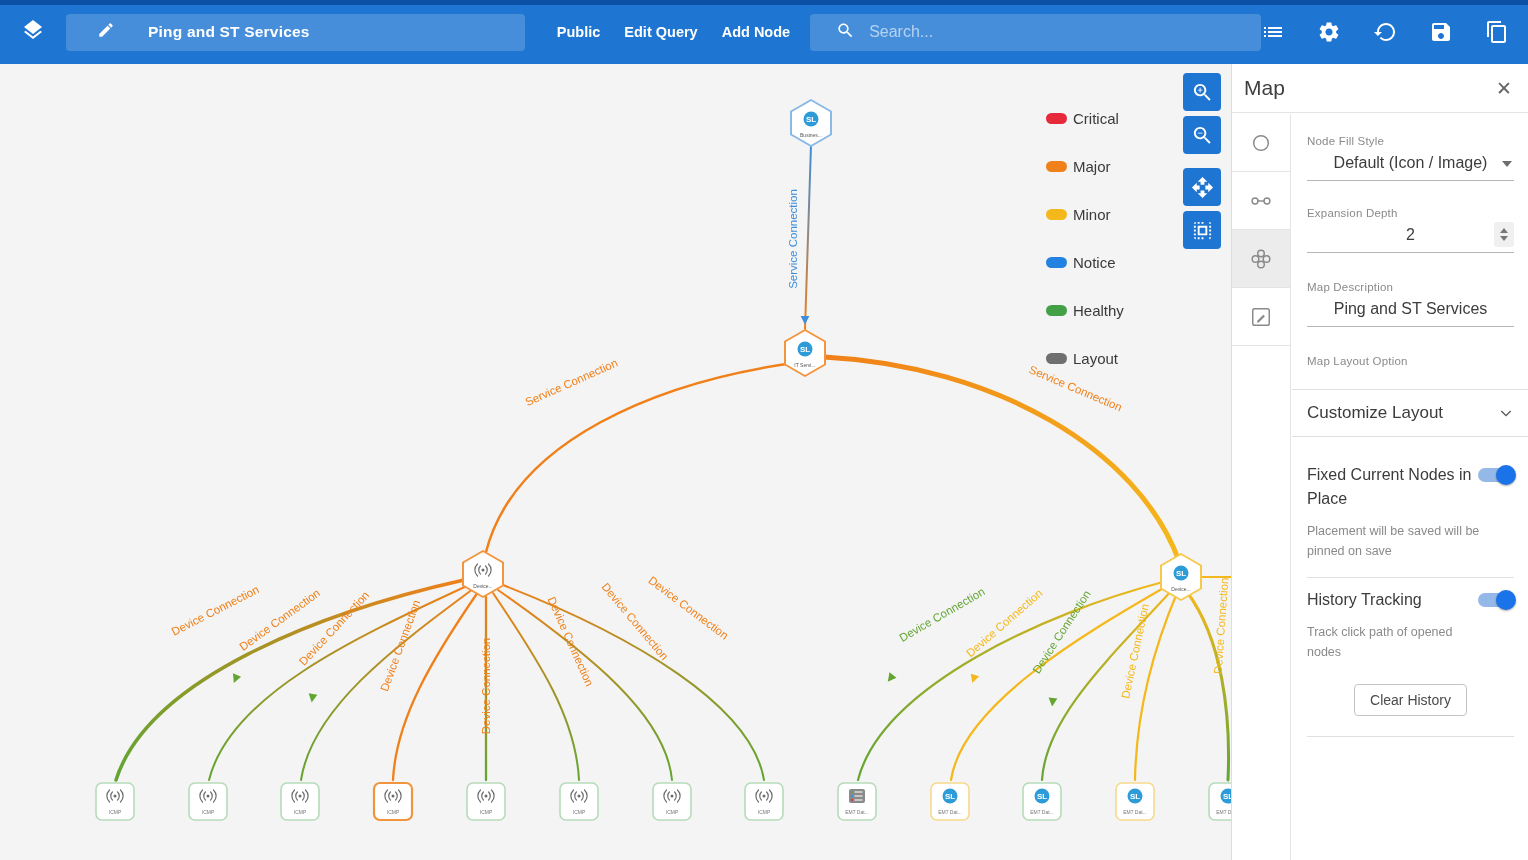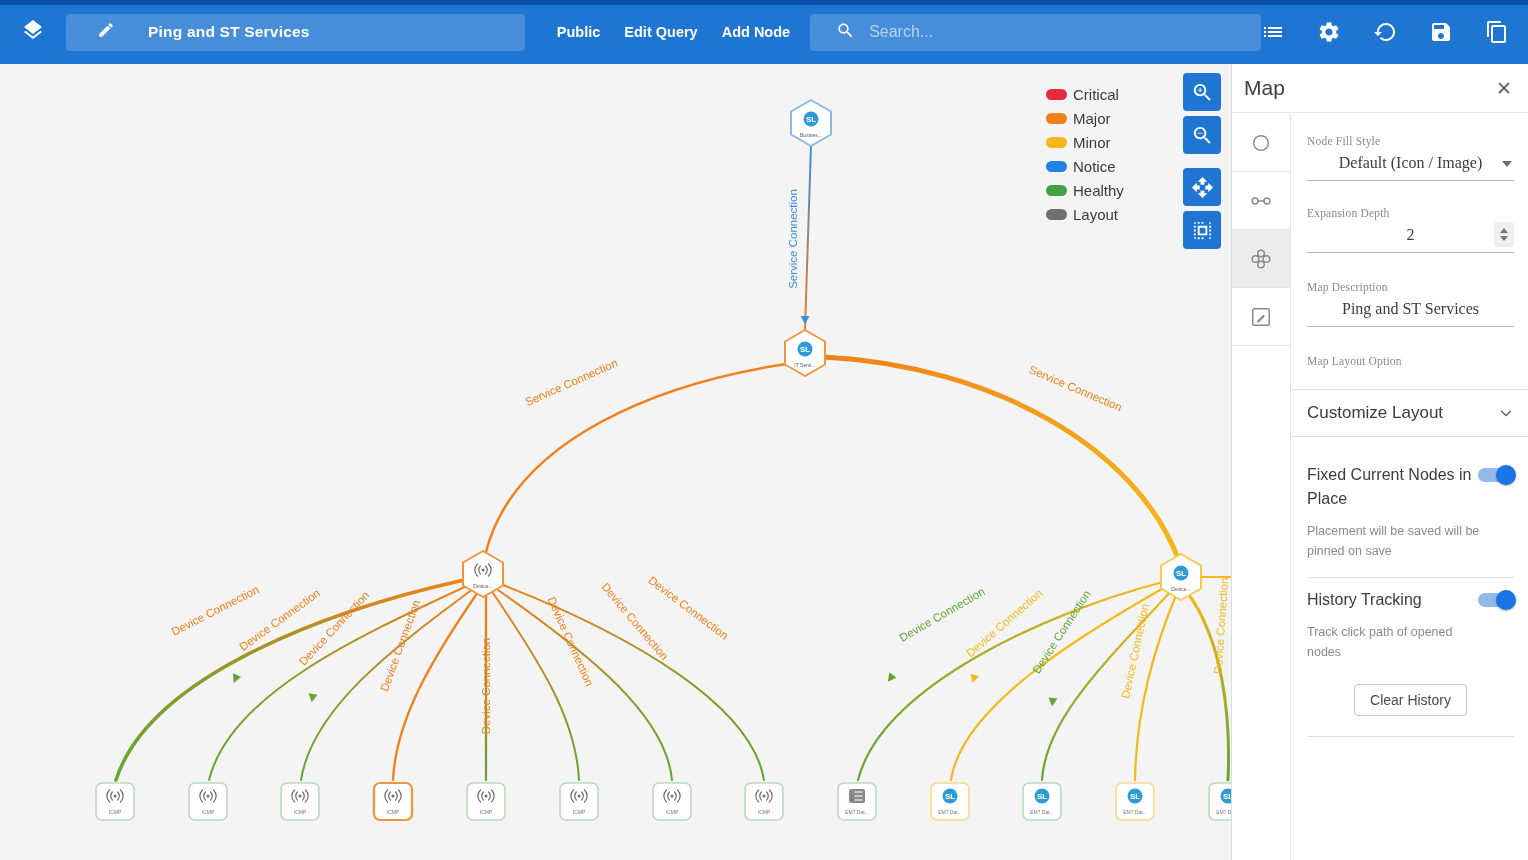--- a/index.html
+++ b/index.html
@@ -25,21 +25,21 @@
     font-size:16px; margin-left:14px; width:370px; font-family:inherit; }
   .search-input::placeholder { color:rgba(255,255,255,0.6); }
   .right-icons { margin-left:auto; display:flex; align-items:center; gap:32px; padding-right:19px; }
 
   
   .canvas { position:absolute; left:0; top:64px; width:1231px; height:796px;
     background:#f4f4f4; overflow:hidden; }
   #graph-svg { position:absolute; left:0; top:0; }
 
   .legend { position:absolute; left:1046px; top:18px; }
-  .legend-row { display:flex; align-items:center; height:24px; }
+  .legend-row { display:flex; align-items:center; height:24px;margin-top:24px; }
   .legend-swatch { width:21px; height:11px; border-radius:6px; flex:none; }
   .legend-label { margin-left:6px; font-size:15px; color:#3a3a3a; }
 
   .map-controls { position:absolute; left:1183px; top:9px; width:38px; }
   .mc-btn { width:38px; height:38px; background:#1e76d2; border-radius:4px; margin-bottom:5px;
     display:flex; align-items:center; justify-content:center; cursor:pointer; }
   .mc-btn svg { width:23px; height:23px; fill:#fff; }
   .mc-gap { height:9px; }
 
   
@@ -49,21 +49,21 @@
   .panel-title { margin-left:12px; font-size:21px; color:#3f3f3f; }
   .panel-close { margin-left:auto; margin-right:16px; font-size:19px; color:#666; cursor:pointer; }
 
   .rail { position:absolute; left:0; top:50px; width:59px; height:746px; border-right:1px solid #e4e4e4; }
   .rail-item { height:58px; display:flex; align-items:center; justify-content:center;
     border-bottom:1px solid #e4e4e4; cursor:pointer; }
   .rail-item.selected { background:#ececec; }
   .rail-item svg { width:22px; height:22px; stroke:#8a8a8a; fill:none; stroke-width:1.6; }
 
   .fields { position:absolute; left:60px; top:50px; width:237px; height:746px; }
-  .fld { margin:0 15px;font-family:Liberation Serif, serif; }
+  .fld { margin:0 15px; }
   .fld-label { font-size:11.5px; color:#8a8a8a; letter-spacing:.2px; }
   .fld-value { position:relative; font-size:16px; color:#3c3c3c; padding:7px 0 8px 0;
     border-bottom:1px solid #b5b5b5; cursor:pointer;text-align:center; }
   .caret { position:absolute; right:2px; top:14px; width:0; height:0;
     border-left:5px solid transparent; border-right:5px solid transparent; border-top:6px solid #6e6e6e; }
   .stepper { position:absolute; right:0; top:3px; width:20px; height:25px; background:#f0f0f0;
     border-radius:3px; display:flex; flex-direction:column; align-items:center; justify-content:center; cursor:pointer; }
   .stepper i { display:block; width:0; height:0; border-left:4px solid transparent; border-right:4px solid transparent; }
   .stepper .up { border-bottom:5px solid #777; margin-bottom:3px; }
   .stepper .dn { border-top:5px solid #777; }

